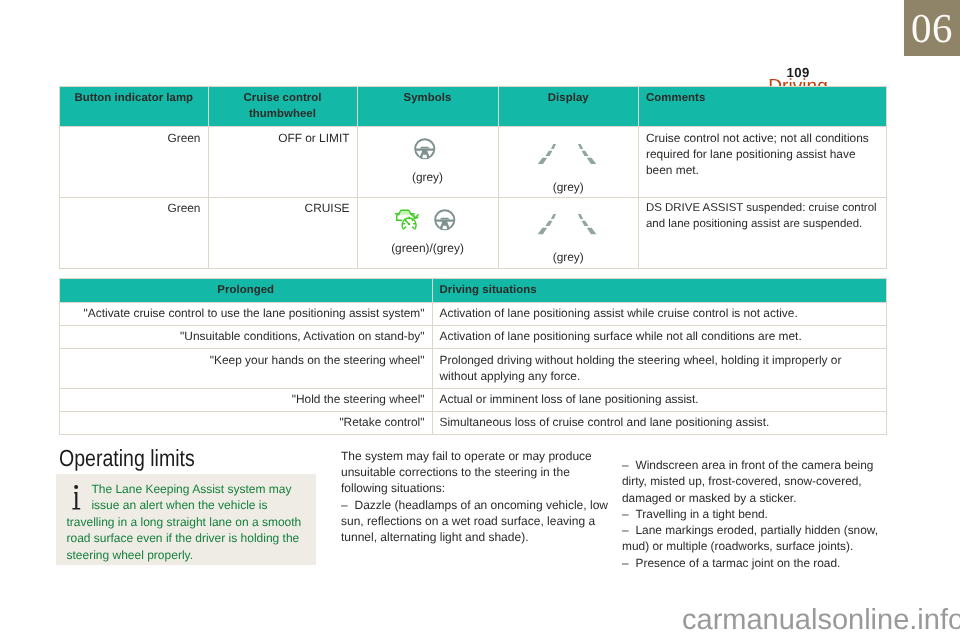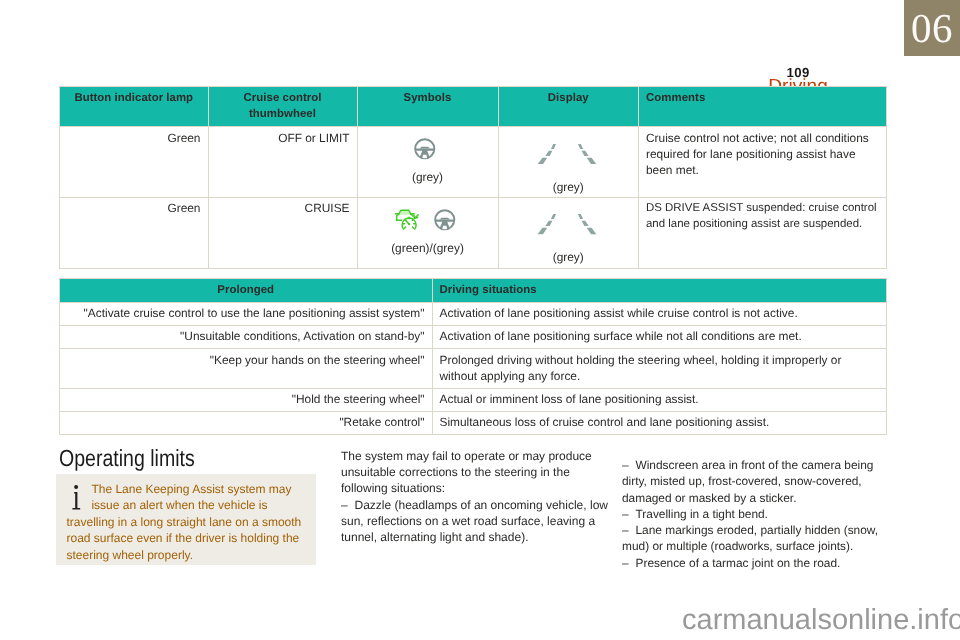--- a/index.html
+++ b/index.html
@@ -50,21 +50,21 @@
   .ic-wheel,.ic-carspeed,.ic-lane{display:inline-block;line-height:0;}
   .ic-wheel svg{width:23.5px;height:23.5px;display:block;margin:-1px 0;}
   .ic-carspeed svg{width:26px;height:24.4px;display:block;}
   .ic-lane svg{width:60px;height:21.5px;display:block;}
 
   
   h2.sec{position:absolute;margin:0;font-weight:normal;font-size:23.4px;line-height:22px;letter-spacing:0px;
          transform:scaleX(0.835);transform-origin:left top;color:#1b1b1b;left:59.3px;top:446.5px;}
   .note{position:absolute;background:#efece6;left:56.4px;top:473.7px;width:260px;height:91px;
         box-sizing:border-box;}
-  .note p{margin:0;font-size:12.0px;line-height:16.5px;color:#a16207;padding:7.2px 0 0 10.1px;}
+  .note p{margin:0;font-size:12.0px;line-height:16.5px;color:#15803d;padding:7.2px 0 0 10.1px;}
   .note .ico{float:left;width:24.9px;text-align:left;padding-left:5.2px;box-sizing:border-box;
      height:30.0px;line-height:0;}
   .note .ico svg{display:block;margin-top:3.8px;}
   .col{position:absolute;font-size:12.0px;line-height:16.3px;color:#2b2a29;}
   .col p{margin:0;}
   .col p.dash{padding-left:0;text-indent:0;}
   .dsh{display:inline-block;width:13.5px;}
   #col2{left:341px;top:447.8px;width:268px;}
   #col3{left:622px;top:457px;width:262px;font-size:11.9px;}
 

